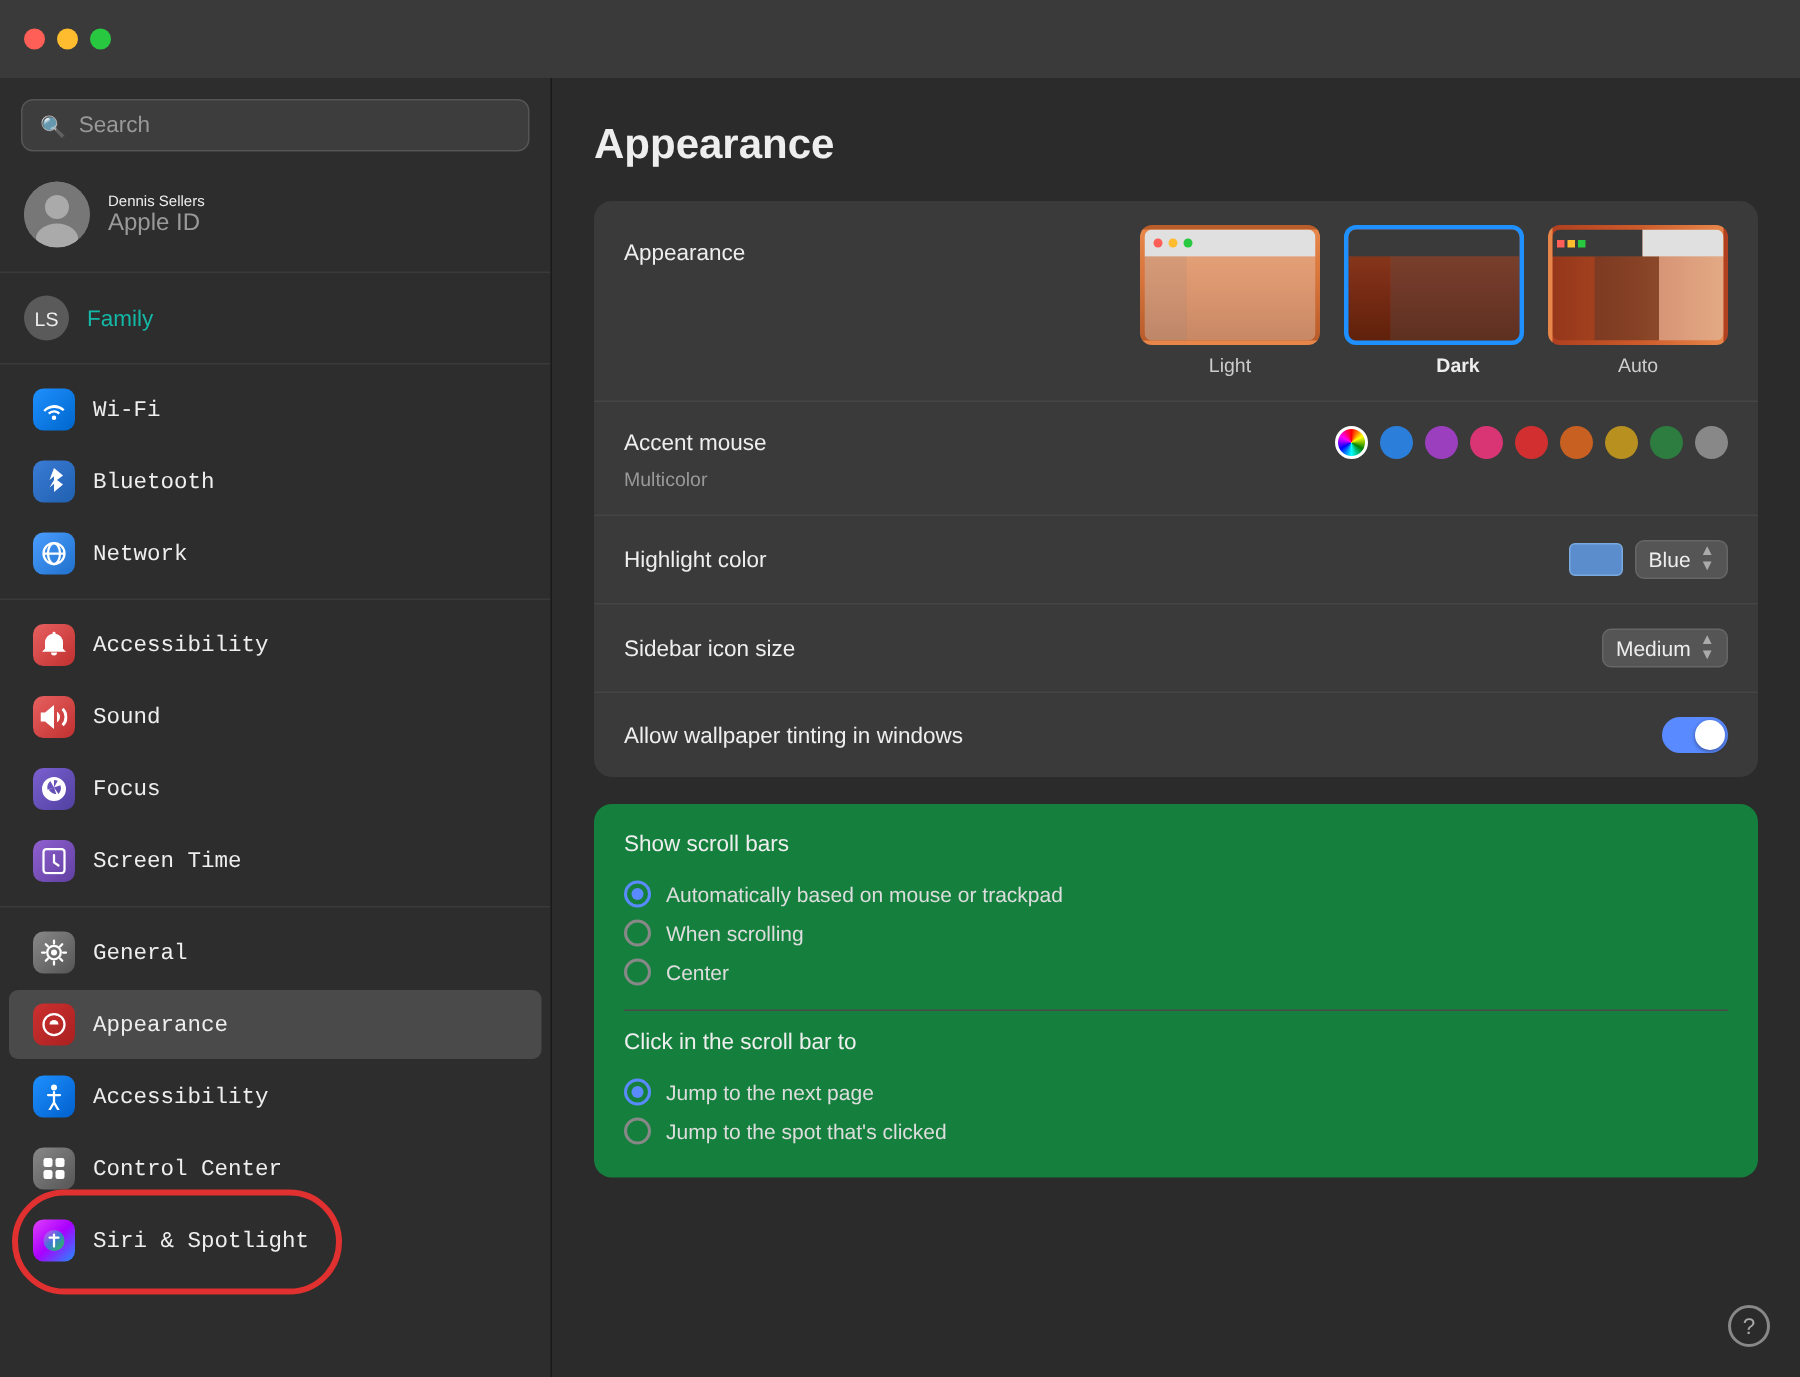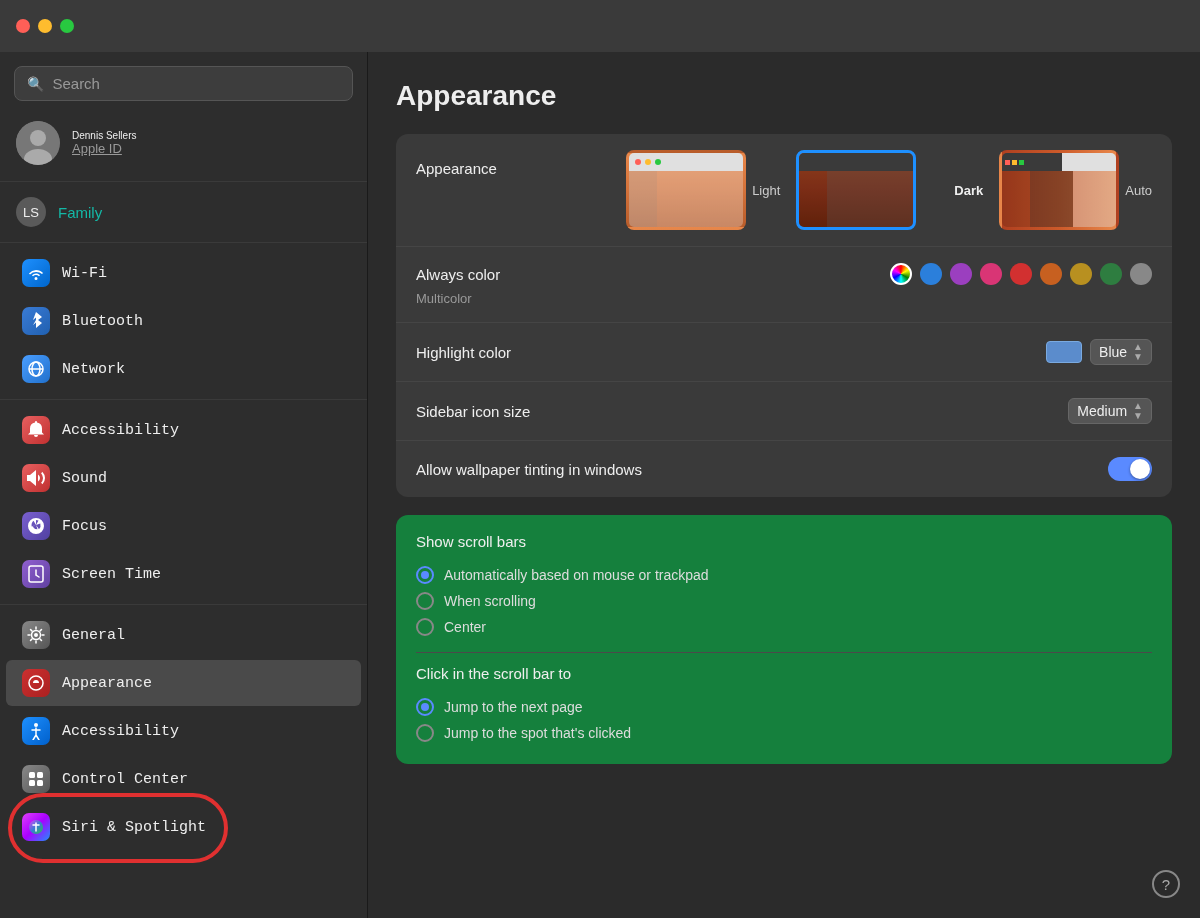--- a/index.html
+++ b/index.html
@@ -87,21 +87,21 @@
       width: 44px; height: 44px;
       border-radius: 50%;
       background: linear-gradient(135deg, #888, #555);
       display: flex; align-items: center; justify-content: center;
       font-size: 18px; color: #fff;
       flex-shrink: 0;
       overflow: hidden;
     }
     .profile-avatar svg { width: 44px; height: 44px; }
     .profile-name { font-size: 10px; color: #eee; font-weight: 500; }
-    .profile-sub { font-size: 13px; color: #999; text-decoration: underline; }
+    .profile-sub { font-size: 16px; color: #999; }
 
     
     .family-item {
       display: flex;
       align-items: center;
       gap: 12px;
       padding: 9px 16px;
       cursor: pointer;
     }
     .family-icon {
@@ -224,21 +224,21 @@
       flex: 1;
       padding-top: 10px;
     }
     .appearance-options {
       display: flex;
       gap: 16px;
       align-items: flex-start;
     }
     .appearance-option {
       display: flex;
-      flex-direction: row;
+      flex-direction: column;
       align-items: center;
       gap: 6px;
       cursor: pointer;
     }
     .appearance-thumb {
       width: 120px;
       height: 80px;
       border-radius: 8px;
       border: 3px solid transparent;
       overflow: hidden;
@@ -670,21 +670,21 @@
               </div>
             </div>
             <span class="appearance-name">Auto</span>
           </div>
 
         </div>
       </div>
 
       <div class="accent-row">
         <div class="accent-row-top">
-          <span class="accent-row-label">Always color</span>
+          <span class="accent-row-label">Accent mouse</span>
           <div class="accent-colors">
 
             <div class="accent-dot selected" style="background: conic-gradient(red 0deg, #ff0 60deg, green 120deg, cyan 180deg, blue 240deg, magenta 300deg, red 360deg); border-color: #fff;"></div>
             <div class="accent-dot" style="background:#2b7fdb;"></div>
             <div class="accent-dot" style="background:#9b3fbf;"></div>
             <div class="accent-dot" style="background:#d93575;"></div>
             <div class="accent-dot" style="background:#d23030;"></div>
             <div class="accent-dot" style="background:#c76020;"></div>
             <div class="accent-dot" style="background:#b89020;"></div>
             <div class="accent-dot" style="background:#2e7d40;"></div>

